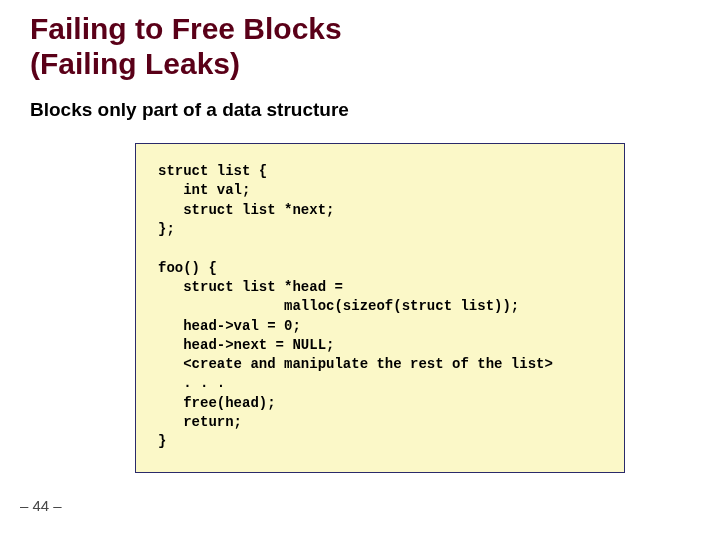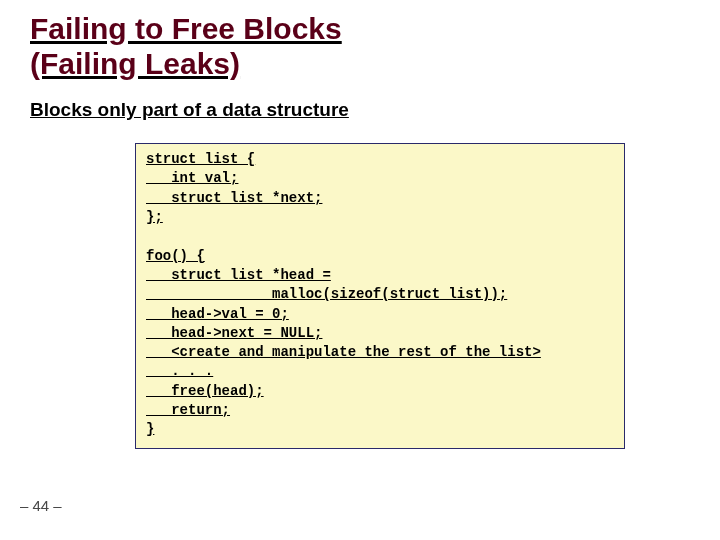--- a/index.html
+++ b/index.html
@@ -10,21 +10,20 @@
     background: #ffffff;
     font-family: Arial, Helvetica, sans-serif;
     overflow: hidden;
   }
   .slide {
     position: relative;
     width: 720px;
     height: 540px;
     box-sizing: border-box;
     padding: 12px 30px 0 30px;
-    text-decoration: underline;
   }
   .title {
     color: #5a0018; 
     font-weight: 700;
     font-size: 30px;
     line-height: 1.15;
     margin: 0 0 18px 0;
   }
   .subtitle {
     color: #000000;
@@ -34,21 +33,21 @@
   }
   .code-box {
     margin-left: 105px;
     width: 490px;
     background: #fbf8c8;
     border: 1px solid #2a2a6a;
     padding: 6px 10px 8px 10px;
     box-sizing: border-box;
   }
   .code-box pre {
-    margin: 0;
+    margin: 12px;
     font-family: "Courier New", Courier, monospace;
     font-weight: 700;
     font-size: 14px;
     line-height: 1.38;
     color: #000000;
     white-space: pre;
   }
   .page-num {
     position: absolute;
     left: 20px;

